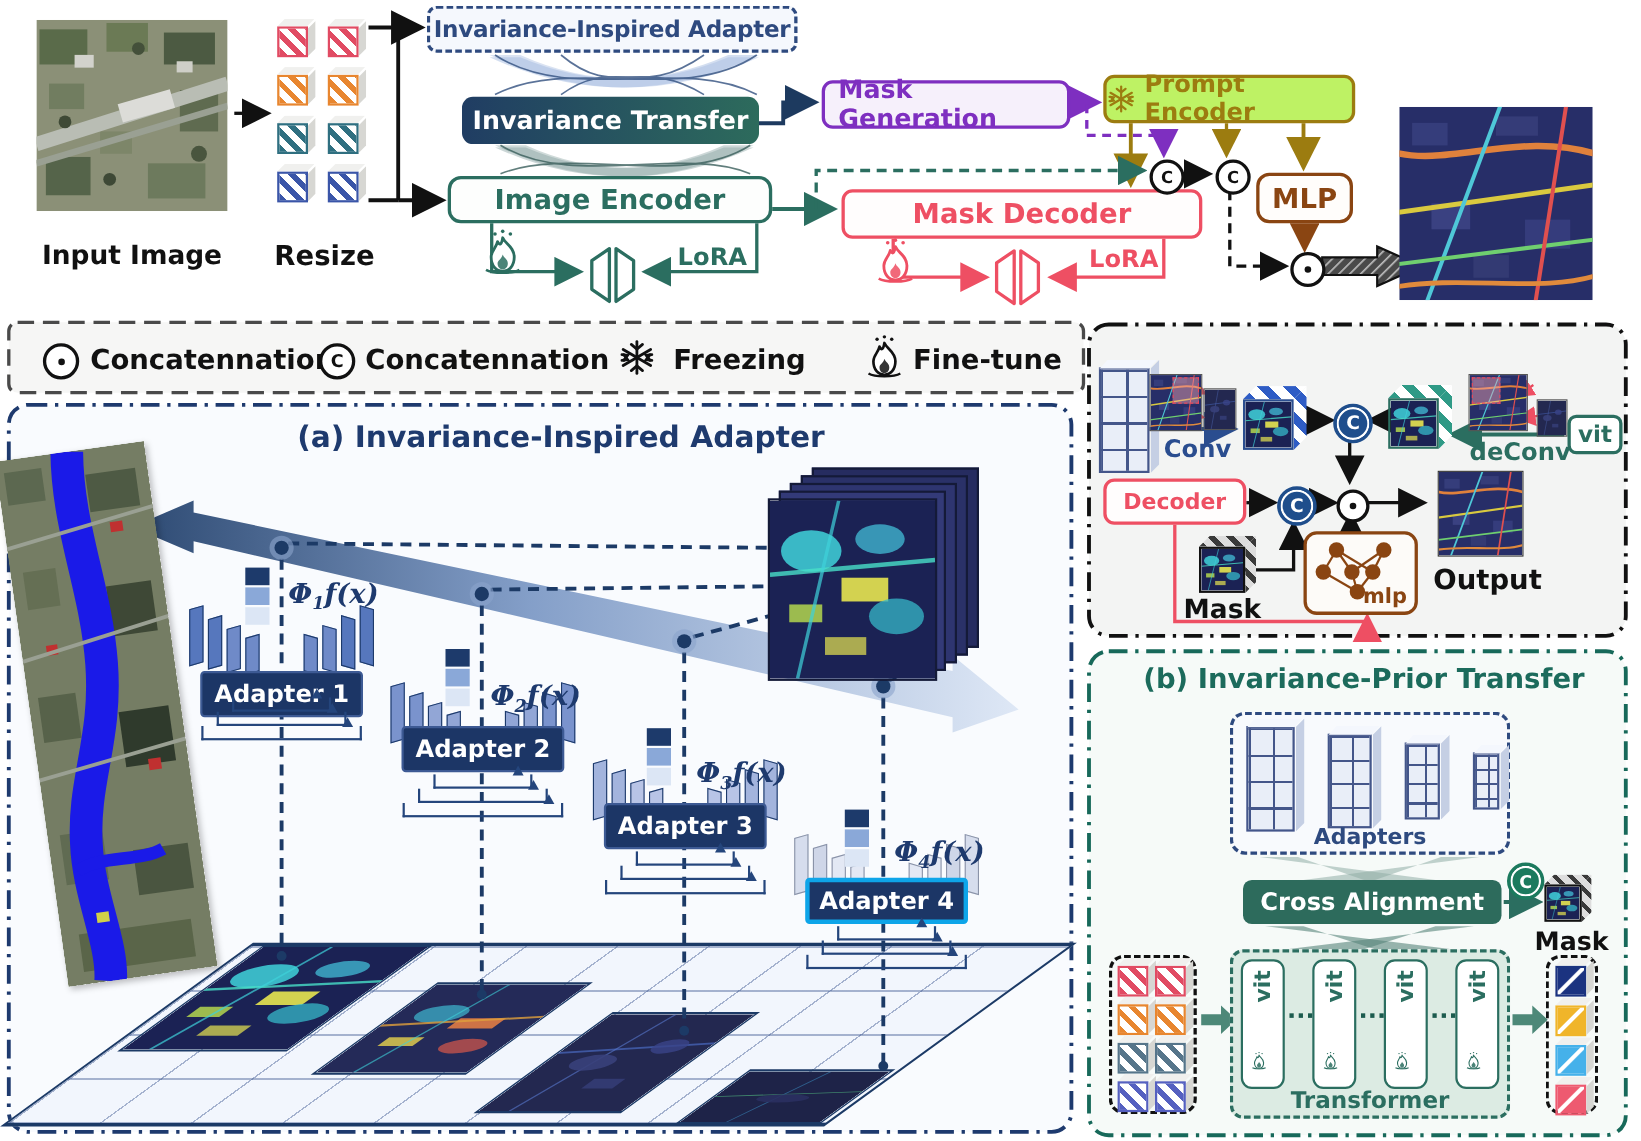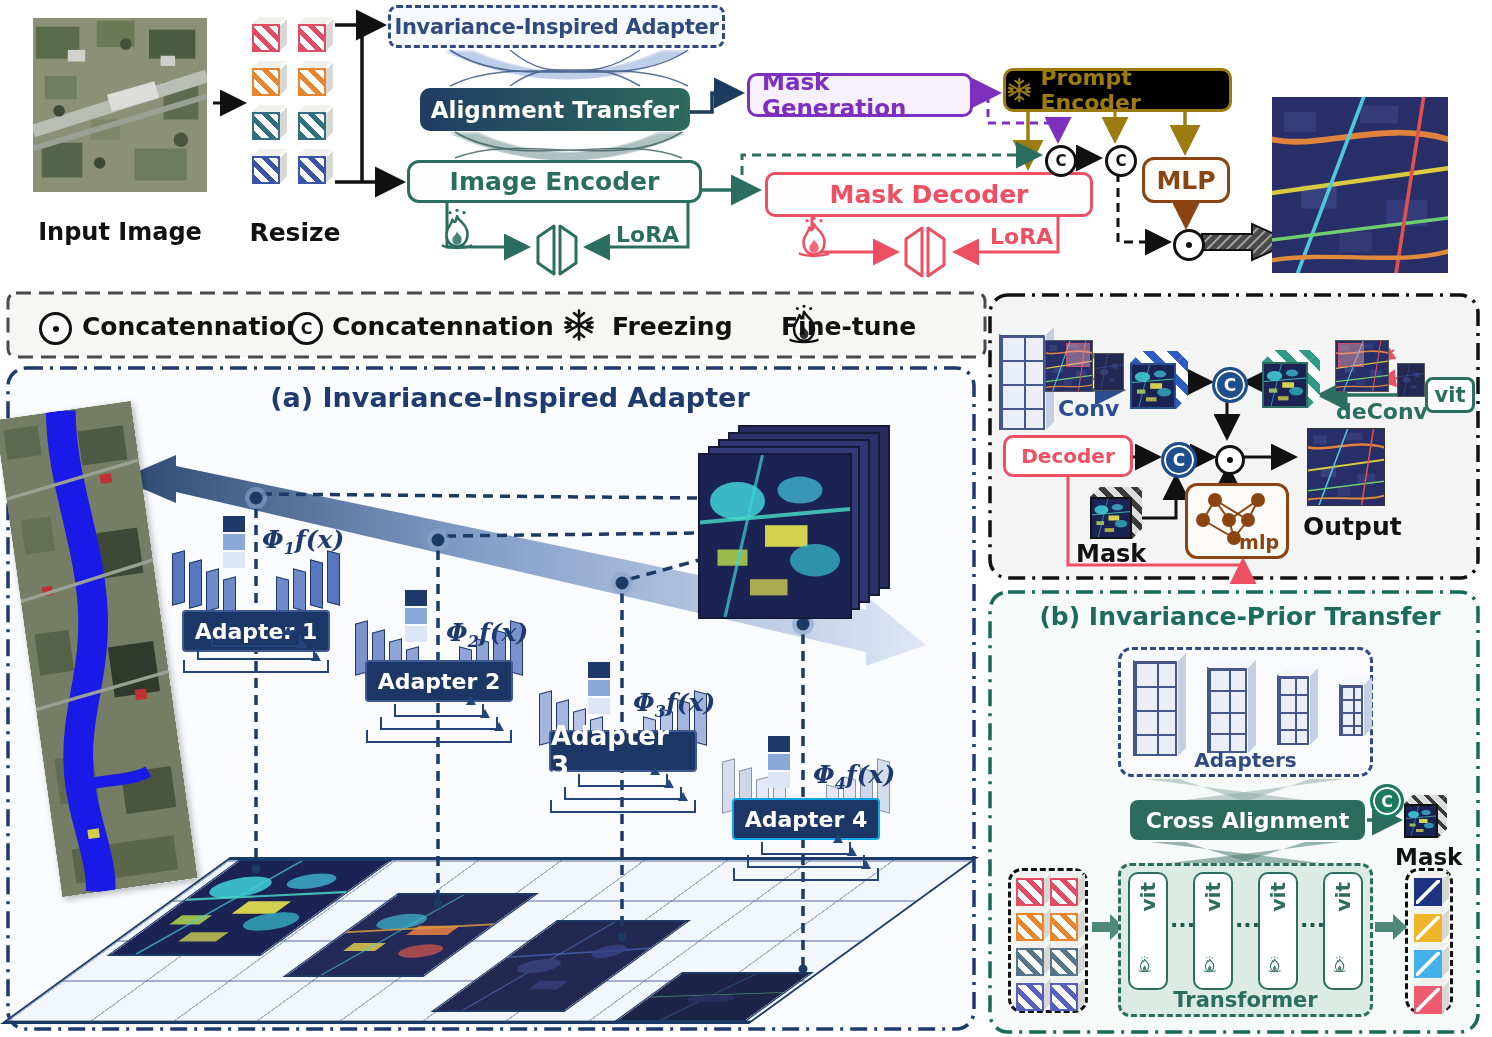--- a/index.html
+++ b/index.html
@@ -363,40 +363,40 @@
 <div class="cube" style="left:298px;top:112px;--c:#2f6f80;z-index:4;"></div>
 <div class="cube" style="left:252px;top:156px;--c:#3a55a8;z-index:4;"></div>
 <div class="cube" style="left:298px;top:156px;--c:#3a55a8;z-index:4;"></div>
 <div class="lbl" style="left:245px;top:218px;width:100px;text-align:center;font-size:25px;color:#111;z-index:4;">Resize</div>
 
 <div class="box" style="left:388px;top:5px;width:337px;height:43px;border:3.5px dashed #2e4a7f;border-radius:9px;background:#f5f8fd;z-index:4;">
   <span style="color:#2e4a7f;font-size:21px;letter-spacing:-0.3px;">Invariance-Inspired Adapter</span>
     </div>
 
 <div class="box" style="left:420px;top:88px;width:270px;height:43px;border-radius:10px;background:linear-gradient(90deg,#203d63,#2d6b5c);z-index:4;">
-  <span style="color:#fff;font-size:23px;">Alignment Transfer</span>
+  <span style="color:#fff;font-size:23px;">Invariance Transfer</span>
     </div>
 
 <div class="box" style="left:407px;top:160px;width:295px;height:43px;border:3px solid #2b6e60;border-radius:12px;background:#fdfefd;z-index:4;">
   <span style="color:#2b6e60;font-size:25px;">Image Encoder</span>
     </div>
 
 <svg class="abs" style="left:438px;top:208px;width:38px;height:42px;color:#2b6e60;z-index:5;">
       <use href="#flame"></use>
     </svg>
 <svg class="abs" style="left:534px;top:220px;width:46px;height:60px;color:#2b6e60;z-index:5;">
       <use href="#bowtie"></use>
     </svg>
 <div class="lbl" style="left:616px;top:222px;font-size:22px;color:#2b6e60;z-index:5;">LoRA</div>
 
 <div class="box" style="left:747px;top:73px;width:226px;height:44px;border:3px solid #7e2fc0;border-radius:10px;background:#f6f0fb;z-index:4;padding-left:12px;">
   <span style="color:#7e2fc0;font-size:23px;">Mask Generation</span>
     </div>
 
-<div class="box" style="left:1003px;top:68px;width:229px;height:44px;border:3px solid #9c7c10;border-radius:10px;background:#000000;gap:8px;z-index:4;">
+<div class="box" style="left:1003px;top:68px;width:229px;height:44px;border:3px solid #9c7c10;border-radius:10px;background:#bef264;gap:8px;z-index:4;">
   <svg style="width:28px;height:28px;color:#9c7c10;">
         <use href="#snow"></use>
       </svg>
   <span style="color:#9c7c10;font-size:22px;">Prompt Encoder</span>
     </div>
 
 <div class="box" style="left:765px;top:172px;width:328px;height:45px;border:3px solid #ee4f63;border-radius:10px;background:#fffdfd;z-index:4;">
   <span style="color:#ee4f63;font-size:25px;">Mask Decoder</span>
     </div>
 
@@ -430,21 +430,21 @@
 <div class="lbl" style="left:82px;top:312px;font-size:25px;color:#111;z-index:4;">Concatennation</div>
 <div class="ccircle" style="left:290px;top:312px;width:27px;height:27px;font-size:16px;">C</div>
 <div class="lbl" style="left:332px;top:312px;font-size:25px;color:#111;z-index:4;">Concatennation</div>
 <svg class="abs" style="left:562px;top:308px;width:34px;height:34px;color:#111;z-index:4;">
       <use href="#snow"></use>
     </svg>
 <div class="lbl" style="left:612px;top:312px;font-size:25px;color:#111;z-index:4;">Freezing</div>
 <svg class="abs" style="left:786px;top:304px;width:36px;height:40px;color:#111;z-index:4;">
       <use href="#flame"></use>
     </svg>
-<div class="lbl" style="left:781px;top:312px;font-size:25px;color:#111;z-index:4;">Fine-tune</div>
+<div class="lbl" style="left:830px;top:312px;font-size:25px;color:#111;z-index:4;">Fine-tune</div>
 
 <div class="lbl" style="left:230px;top:382px;width:560px;text-align:center;font-size:27px;color:#1e3a6e;z-index:4;">(a) Invariance-Inspired Adapter</div>
 
 <div class="abs" style="left:28px;top:408px;width:137px;height:482px;transform:rotate(-8deg);z-index:5;box-shadow:2px 3px 6px rgba(0,0,0,.25);">
   <svg class="imgsvg" preserveAspectRatio="none">
         <use href="#riverimg"></use>
       </svg>
     </div>
 
 <div class="abs" style="left:698px;top:425px;width:190px;height:196px;z-index:4;">
@@ -525,37 +525,37 @@
 <div class="abs" style="left:539px;top:692px;width:168px;height:130px;z-index:4;">
   <div class="slab" style="left:0;top:0;width:13px;height:52px;background:#a3b4dd;transform:skewY(-16deg);"></div>
   <div class="slab" style="left:17px;top:9px;width:13px;height:46px;background:#a3b4dd;transform:skewY(-16deg);"></div>
   <div class="slab" style="left:34px;top:18px;width:13px;height:40px;background:#b8c4e6;transform:skewY(-16deg);"></div>
   <div class="slab" style="left:51px;top:26px;width:13px;height:34px;background:#b8c4e6;transform:skewY(-16deg);"></div>
   <div class="slab" style="right:0;top:0;width:13px;height:52px;background:#a3b4dd;transform:skewY(16deg);"></div>
   <div class="slab" style="right:17px;top:9px;width:13px;height:46px;background:#a3b4dd;transform:skewY(16deg);"></div>
   <div class="slab" style="right:34px;top:18px;width:13px;height:40px;background:#b8c4e6;transform:skewY(16deg);"></div>
   <div class="slab" style="right:51px;top:26px;width:13px;height:34px;background:#b8c4e6;transform:skewY(16deg);"></div>
   <div class="box" style="left:10px;top:38px;width:148px;height:42px;background:#1c3666;border-radius:4px;border:2px solid #3d5a94;">
-    <span style="color:#fff;font-size:26px;">Adapter 3</span>
+    <span style="color:#fff;font-size:22px;">Adapter 3</span>
       </div>
   <div class="trapz" style="left:39px;top:82px;width:90px;height:13px;"></div>
   <div class="trapz" style="left:25px;top:95px;width:118px;height:13px;"></div>
   <div class="trapz" style="left:11px;top:108px;width:146px;height:13px;"></div>
 </div>
 
 <div class="abs" style="left:722px;top:760px;width:168px;height:130px;z-index:4;">
   <div class="slab" style="left:0;top:0;width:13px;height:52px;background:#d6dded;border-color:#8a93a8;transform:skewY(-16deg);"></div>
   <div class="slab" style="left:17px;top:9px;width:13px;height:46px;background:#cfd6e8;border-color:#8a93a8;transform:skewY(-16deg);"></div>
   <div class="slab" style="left:34px;top:18px;width:13px;height:40px;background:#e3e8f4;border-color:#8a93a8;transform:skewY(-16deg);"></div>
   <div class="slab" style="left:51px;top:26px;width:13px;height:34px;background:#e3e8f4;border-color:#8a93a8;transform:skewY(-16deg);"></div>
   <div class="slab" style="right:0;top:0;width:13px;height:52px;background:#d6dded;border-color:#8a93a8;transform:skewY(16deg);"></div>
   <div class="slab" style="right:17px;top:9px;width:13px;height:46px;background:#cfd6e8;border-color:#8a93a8;transform:skewY(16deg);"></div>
   <div class="slab" style="right:34px;top:18px;width:13px;height:40px;background:#e3e8f4;border-color:#8a93a8;transform:skewY(16deg);"></div>
   <div class="slab" style="right:51px;top:26px;width:13px;height:34px;background:#e3e8f4;border-color:#8a93a8;transform:skewY(16deg);"></div>
-  <div class="box" style="left:10px;top:38px;width:148px;height:42px;background:#1c3666;border-radius:4px;border:2px solid #0ea5e9;">
+  <div class="box" style="left:10px;top:38px;width:148px;height:42px;background:#1c3666;border-radius:4px;border:4px solid #0ea5e9;">
     <span style="color:#fff;font-size:22px;">Adapter 4</span>
       </div>
   <div class="trapz" style="left:39px;top:82px;width:90px;height:13px;"></div>
   <div class="trapz" style="left:25px;top:95px;width:118px;height:13px;"></div>
   <div class="trapz" style="left:11px;top:108px;width:146px;height:13px;"></div>
 </div>
 
 
 <div class="stackgrid" style="left:999px;top:334px;width:46px;height:96px;--cw:23px;--ch:24px;z-index:4;"></div>
 

